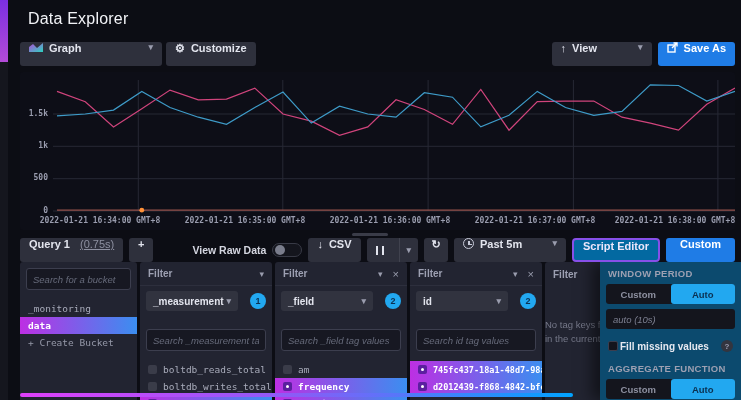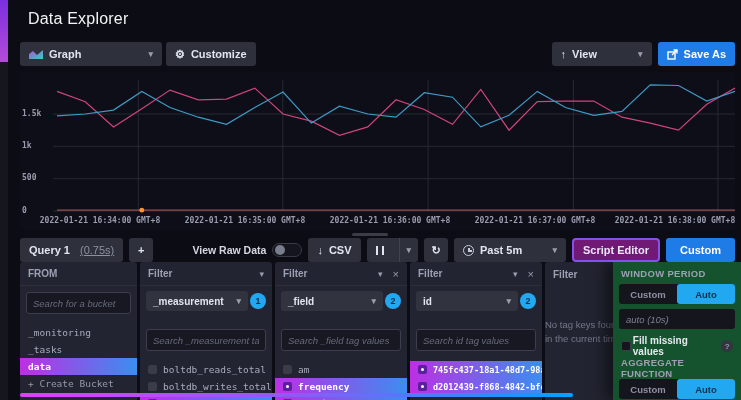--- a/index.html
+++ b/index.html
@@ -9,34 +9,34 @@
   
   .rail { position:absolute; left:0; top:0; width:8px; height:400px; background:#15161e; }
   .rail-accent { position:absolute; left:0; top:0; width:8px; height:62px;
     background:linear-gradient(180deg,#7b2fe0,#b44bd8); }
 
   
   .page-title { position:absolute; left:28px; top:10px; font-size:16px; font-weight:500; color:#f2f3f7; letter-spacing:.2px; }
 
   .toolbar-left { position:absolute; left:20px; top:42px; display:flex; gap:4px; }
   .toolbar-right { position:absolute; right:6px; top:42px; display:flex; gap:6px; }
-  .btn { height:24px; display:flex; align-items:center; gap:6px; padding:0 9px;
+  .btn { height:24px; display:flex; gap:6px; padding:0 9px;
     background:#2e303c; border-radius:3px; font-size:11px; font-weight:bold; color:#e3e5ee; cursor:pointer; white-space:nowrap; }
   .btn .caret { color:#9a9dae; font-size:9px; }
   .dd-graph { width:142px; justify-content:flex-start; }
   .dd-graph .caret { margin-left:auto; }
   .dd-local { width:100px; }
   .dd-local .caret { margin-left:auto; }
   .btn-blue { background:#1f7ce6; color:#fff; }
   .gicon { width:14px; height:10px; display:inline-block; }
 
   
   .chart { position:absolute; left:20px; top:72px; width:715px; height:158px; background:#0d0e17; border-radius:3px; }
   .chart svg { position:absolute; left:33px; top:6px; }
-  .ylab { position:absolute; left:2px; width:26px; 
+  .ylab { position:absolute; left:2px; width:26px; text-align:right;
     font-family:"DejaVu Sans Mono", monospace; font-size:8px; font-weight:bold; color:#9a9daf; }
   .xlab { position:absolute; top:144px; width:130px; text-align:center;
     font-family:"DejaVu Sans Mono", monospace; font-size:8px; font-weight:bold; color:#9a9daf; white-space:nowrap; }
 
   .drag-handle { position:absolute; left:352px; top:233px; width:36px; height:3px; background:#3a3c48; border-radius:2px; }
 
   
   .querybar { position:absolute; left:20px; top:238px; right:6px; height:24px; display:flex; align-items:center; gap:6px; }
   .qtab { background:#2e303c; }
   .qtab .dur { color:#8d90a0; font-weight:normal; margin-left:4px;text-decoration:underline; }
@@ -47,56 +47,56 @@
   .toggle .knob { position:absolute; left:2px; top:1px; width:10px; height:10px; border-radius:50%; background:#7a7d8c; }
   .pause-grp { padding:0; }
   .pause-half { display:flex; align-items:center; padding:0 8px; height:100%; gap:2px; }
   .pause-half + .pause-half { border-left:1px solid #40424e; padding:0 7px; }
   .pbar { width:2px; height:9px; background:#e3e5ee; display:inline-block; margin:0 1px; }
   .clock { width:11px; height:11px; border:1.5px solid #c9ccda; border-radius:50%; position:relative; display:inline-block; }
   .clock::before { content:""; position:absolute; left:4px; top:2px; width:1.5px; height:4px; background:#c9ccda; }
   .clock::after { content:""; position:absolute; left:4px; top:4.5px; width:3.5px; height:1.5px; background:#c9ccda; }
   .dd-range { width:112px; }
   .dd-range .caret { margin-left:auto; }
-  .script-btn { background:#701a75; border:2px solid #8750e8; border-radius:4px; color:#ece6fb; }
+  .script-btn { background:#0369a1; border:2px solid #8750e8; border-radius:4px; color:#ece6fb; }
   .submit-btn { padding:0 14px; }
 
   
   .builder { position:absolute; left:20px; top:262px; right:0; bottom:0; display:flex; gap:3px; overflow:hidden; }
   .panel { background:#222431; border-radius:3px 3px 0 0; font-size:10px; position:relative; flex-shrink:0; }
   .p-from { width:117px; }
   .p-filter { width:132px; }
   .p-last { flex:1; }
   .p-head { height:24px; padding:0 8px; display:flex; align-items:center; gap:6px; border-bottom:1px solid #2d2f3d; }
   .p-head .hlabel { font-weight:bold; color:#9da0b2; font-size:10px; }
   .p-head .caret { margin-left:auto; color:#9a9dae; font-size:9px; cursor:pointer; }
   .p-head .close { color:#9a9dae; font-size:11px; cursor:pointer; margin-left:4px; }
   .search { margin:6px; height:22px; width:calc(100% - 12px); background:#171822; border:1px solid #3c3e4e;
     border-radius:3px; color:#c8cad6; font-style:italic; font-size:9.5px; padding:0 6px; outline:none;
     font-family:"Liberation Sans", sans-serif; }
   .search::placeholder { color:#666a7a; opacity:1; }
-  .keyrow { display:flex; align-items:center; gap:2px; padding:5px 6px 12px 6px; }
+  .keyrow { display:flex; align-items:center; gap:12px; padding:5px 6px 12px 6px; }
   .keydd { flex:1; height:20px; background:#31333f; border-radius:3px; display:flex; align-items:center;
     padding:0 7px; font-weight:bold; color:#e3e5ee; font-size:10px; cursor:pointer; }
   .keydd .caret { margin-left:auto; color:#9a9dae; font-size:9px; }
   .badge { width:16px; height:16px; border-radius:50%; background:#22a8f0; color:#0b3050;
     font-size:9px; font-weight:bold; display:flex; align-items:center; justify-content:center; }
   .list { margin-top:4px; }
   .row { height:17px; display:flex; align-items:center; padding:0 8px; gap:6px;
     font-family:"DejaVu Sans Mono", monospace; font-size:9.5px; color:#a8abba; cursor:pointer; white-space:nowrap; overflow:hidden; }
   .row.sel { background:linear-gradient(90deg,#bd2fe3,#3b8ef0); color:#fff; font-weight:bold; }
   .cb { width:9px; height:9px; border-radius:2px; background:#3a3c49; flex-shrink:0; position:relative; }
   .row.sel .cb { background:#5b1fa0; }
   .row.sel .cb::after { content:""; position:absolute; left:3px; top:3px; width:3px; height:3px; border-radius:50%; background:#fff; }
   .create-row { color:#9598a8; font-family:"DejaVu Sans Mono", monospace; }
   .empty-msg { position:absolute; left:0; right:0; top:56px; text-align:center; color:#757889;
     font-size:9.5px; line-height:14px; white-space:nowrap; }
 
   
-  .options { position:absolute; right:0; top:0; bottom:0; width:128px; background:#14532d; z-index:5;
+  .options { position:absolute; right:0; top:0; bottom:0; width:141px; background:#0c4a6e; z-index:5;
     box-shadow:-8px 0 14px rgba(0,0,0,.5); }
   .o-head { height:22px; padding:0 8px; display:flex; align-items:center; font-weight:bold;
     color:#9da0b2; font-size:9.5px; letter-spacing:.3px; }
   .selgroup { margin:0 6px 5px 6px; height:20px; background:#14151d; border-radius:3px; display:flex; }
   .selgroup span { flex:1; display:flex; align-items:center; justify-content:center;
     font-size:9.5px; font-weight:bold; color:#8d90a0; cursor:pointer; border-radius:3px; }
   .selgroup .active { background:#22a8f0; color:#0b3050; }
   .valbox { margin:0 6px 6px 6px; height:20px; background:#14151d; border-radius:3px; display:flex;
     align-items:center; padding:0 7px; font-style:italic; color:#7c7f90; font-size:9.5px; }
   .fillrow { display:flex; align-items:center; gap:2px; padding:0 8px; height:22px; }
@@ -211,30 +211,24 @@
     <span>Past 5m</span>
     <span class="caret">▾</span>
   </div>
   <div class="btn script-btn">Script Editor</div>
   <div class="btn btn-blue submit-btn">Custom</div>
 </div>
 
 <div class="builder">
 
   <div class="panel p-from">
-    <div class="p-head">
-      <span class="hlabel">FROM</span>
-    </div>
     <input class="search" placeholder="Search for a bucket" style="">
     <div class="list">
       <div class="row">
           <span>_monitoring</span>
-        </div>
-      <div class="row">
-          <span>_tasks</span>
         </div>
       <div class="row sel" style="padding-left:8px">
           <span>data</span>
         </div>
       <div class="row create-row">
           <span>+ Create Bucket</span>
         </div>
     </div>
   </div>
 

